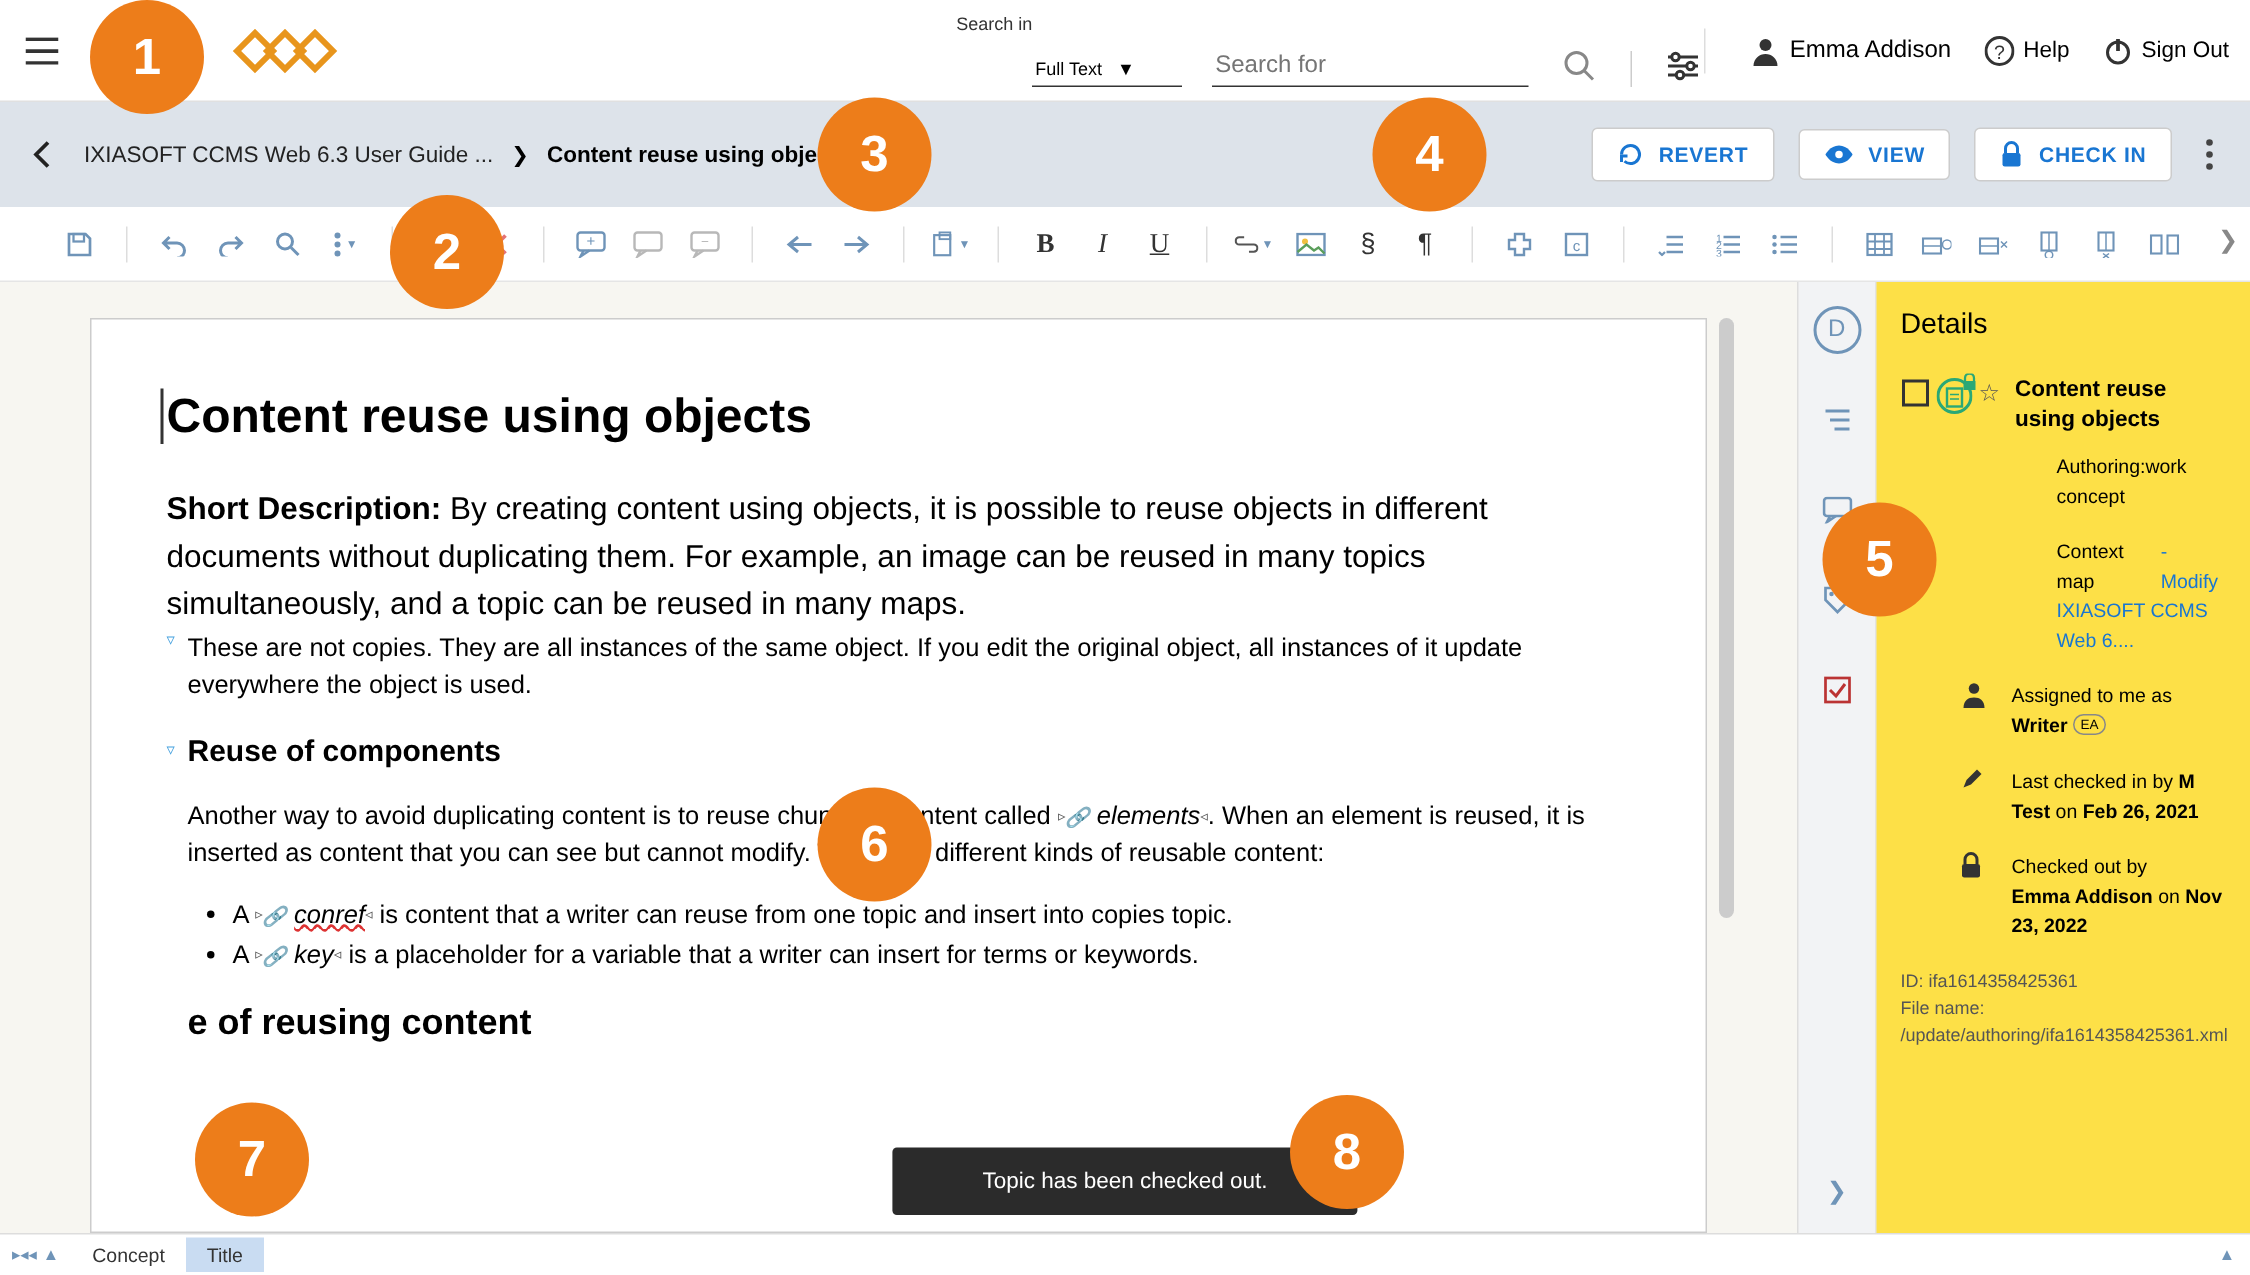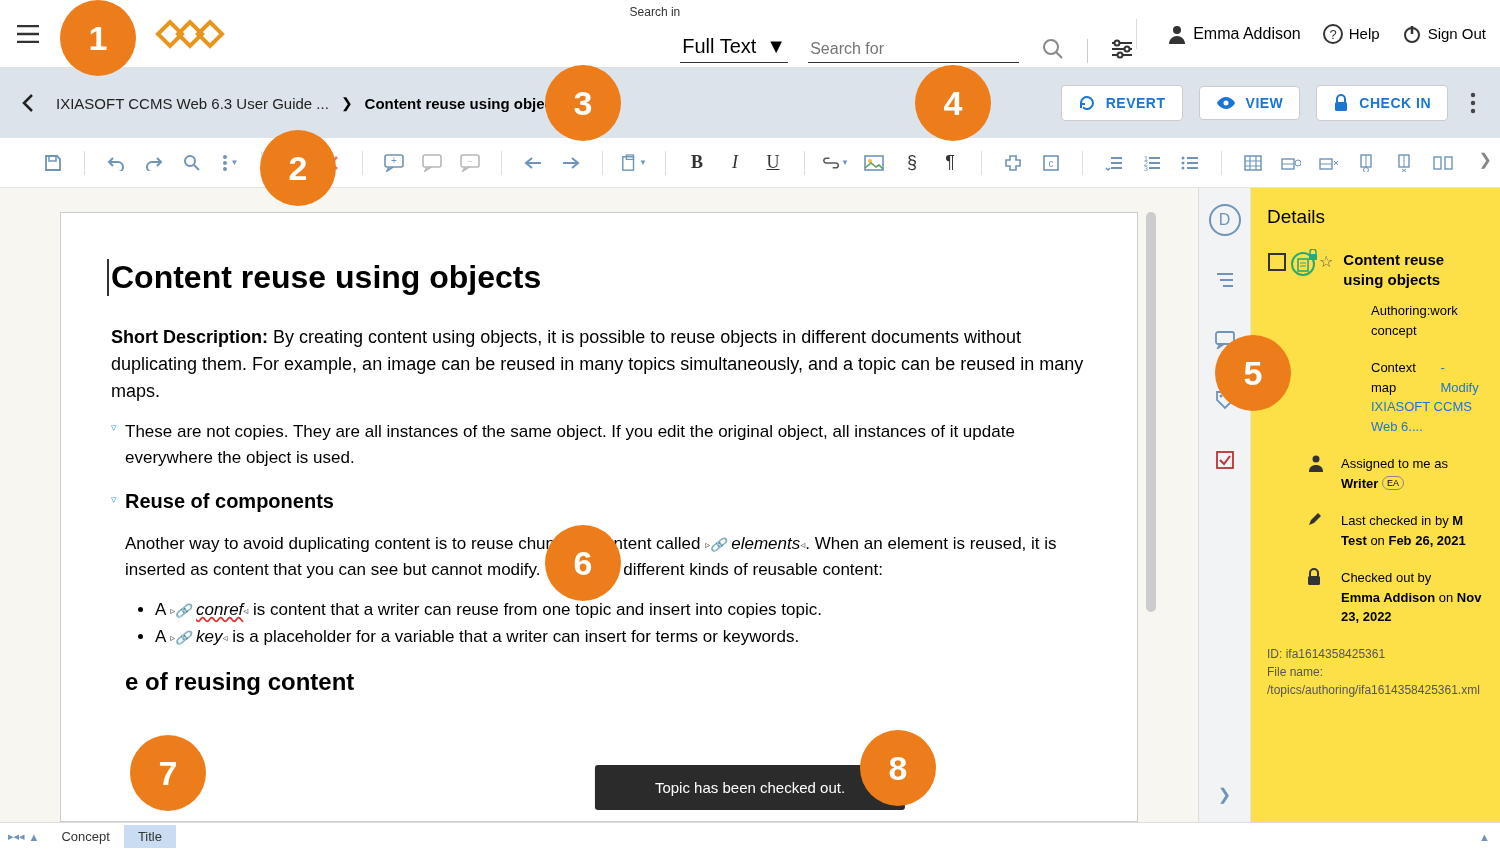--- a/index.html
+++ b/index.html
@@ -6,21 +6,21 @@
 body { width: 1500px; height: 850px; overflow: hidden; background: #fff; position: relative; }
 
 
 .header { height: 68px; display: flex; align-items: center; padding: 0 14px; border-bottom: 1px solid #e0e0e0; }
 .header .left { display: flex; align-items: center; gap: 18px; }
 .header .icon-btn { width: 28px; height: 28px; display: flex; align-items: center; justify-content: center; cursor: pointer; color: #333; }
 .logo { width: 80px; height: 36px; display:flex; align-items:center; }
 .search-block { margin-left: auto; display: flex; align-items: flex-end; gap: 20px; }
 .search-col { display: flex; flex-direction: row; }
 .search-col label { font-size: 12px; color: #333; margin-bottom: 2px; }
-.search-col .dropdown { display: flex; align-items: center; gap: 10px; font-size: 20px; border-bottom: 1px solid #333; padding: 4px 2px; min-width: 100px; margin-top: 26px; }
+.search-col .dropdown { display: flex; align-items: center; gap: 10px; font-size: 12px; border-bottom: 1px solid #333; padding: 4px 2px; min-width: 100px; margin-top: 26px; }
 .search-col .text-in { font-size: 16px; border: none; border-bottom: 1px solid #333; padding: 4px 2px; min-width: 200px; outline: none; }
 .header .right { display: flex; align-items: center; gap: 22px; margin-left: 30px; }
 .user-chip { display: flex; align-items: center; gap: 6px; font-size: 16px; }
 .help-chip, .signout-chip { display: flex; align-items: center; gap: 6px; font-size: 15px; cursor: pointer; }
 .vdiv { width: 1px; height: 30px; background: #ddd; }
 
 
 .crumbbar { height: 70px; background: #dde3ea; display: flex; align-items: center; padding: 0 18px; gap: 16px; }
 .crumbbar .back { cursor: pointer; }
 .crumbbar .crumbs { display: flex; align-items: center; gap: 12px; font-size: 15px; }
@@ -39,21 +39,21 @@
 .toolbar .tb.bold-l { font-weight: bold; color: #333; font-family: 'Times New Roman', serif; font-size: 18px; }
 .toolbar .tb.ital-l { font-style: italic; color: #333; font-family: 'Times New Roman', serif; font-size: 18px; }
 .toolbar .tb.under-l { text-decoration: underline; color: #333; font-family: 'Times New Roman', serif; font-size: 18px; }
 .toolbar .right-arrow { position: absolute; right: 8px; top: 12px; cursor: pointer; color: #888; }
 
 
 .main { display: flex; height: calc(850px - 68px - 70px - 50px - 28px); background: #f7f6f1; }
 .editor-col { flex: 1; padding: 24px 60px 0 60px; overflow: hidden; position: relative; }
 .page { background: #fff; border: 1px solid #ccc; padding: 46px 50px; height: 100%; overflow: hidden; }
 .page h1 { font-size: 32px; font-weight: bold; margin-bottom: 28px; border-left: 2px solid #333; padding-left: 2px; margin-left: -4px; }
-.page .shortdesc { font-size: 18px; line-height: 1.5; margin-bottom: 14px; }
+.page .shortdesc { font-size: 21px; line-height: 1.5; }
 .page .shortdesc b { font-weight: bold; }
 .page .prolog { border: 1px solid #d8d4b8; background: #fbfaed; padding: 6px 10px; font-family: 'Courier New', monospace; font-style: italic; color: #666; font-size: 14px; position: relative; margin-bottom: 18px; }
 .page .prolog::before { content: '▸'; position: absolute; left: 4px; top: 0; color: #4aa3df; font-style: normal; font-size: 10px; }
 .page .para { font-size: 17px; line-height: 1.5; margin-bottom: 18px; position: relative; padding-left: 14px; }
 .page .para::before { content: '▿'; color: #4aa3df; position: absolute; left: 0; top: 0; font-size: 11px; }
 .page h2.sec { font-size: 20px; font-weight: bold; margin: 20px 0 18px 0; position: relative; padding-left: 14px; }
 .page h2.sec::before { content: '▿'; color: #4aa3df; position: absolute; left: 0; top: 3px; font-size: 11px; font-weight: normal; }
 .page .para2 { font-size: 17px; line-height: 1.5; margin-bottom: 14px; padding-left: 14px; }
 .page ul.bul { padding-left: 44px; font-size: 17px; line-height: 1.6; }
 .page ul.bul li { list-style: disc; }
@@ -531,21 +531,21 @@
             <rect x="1" y="8" width="12" height="9" rx="1.5" fill="#333"></rect>
             <path d="M3 8V5a4 4 0 0 1 8 0v3" fill="none" stroke="#333" stroke-width="2"></path>
           </svg>
         </span>
       <div>Checked out by</div>
       <div><b>Emma Addison</b><span> on </span><b>Nov 23, 2022</b></div>
     </div>
 
     <div class="fileinfo">
       <div><span>ID: </span><span>ifa1614358425361</span></div>
-      <div><span>File name: </span><span>/topics/authoring/ifa1614358425361.xml</span></div>
+      <div><span>File name: </span><span>/update/authoring/ifa1614358425361.xml</span></div>
     </div>
   </div>
 </div>
 
 <div class="statusbar">
   <div class="lefticons">
     <span>▸◂◂</span>
     <span>▲</span>
   </div>
   <div class="bb">Concept</div>

